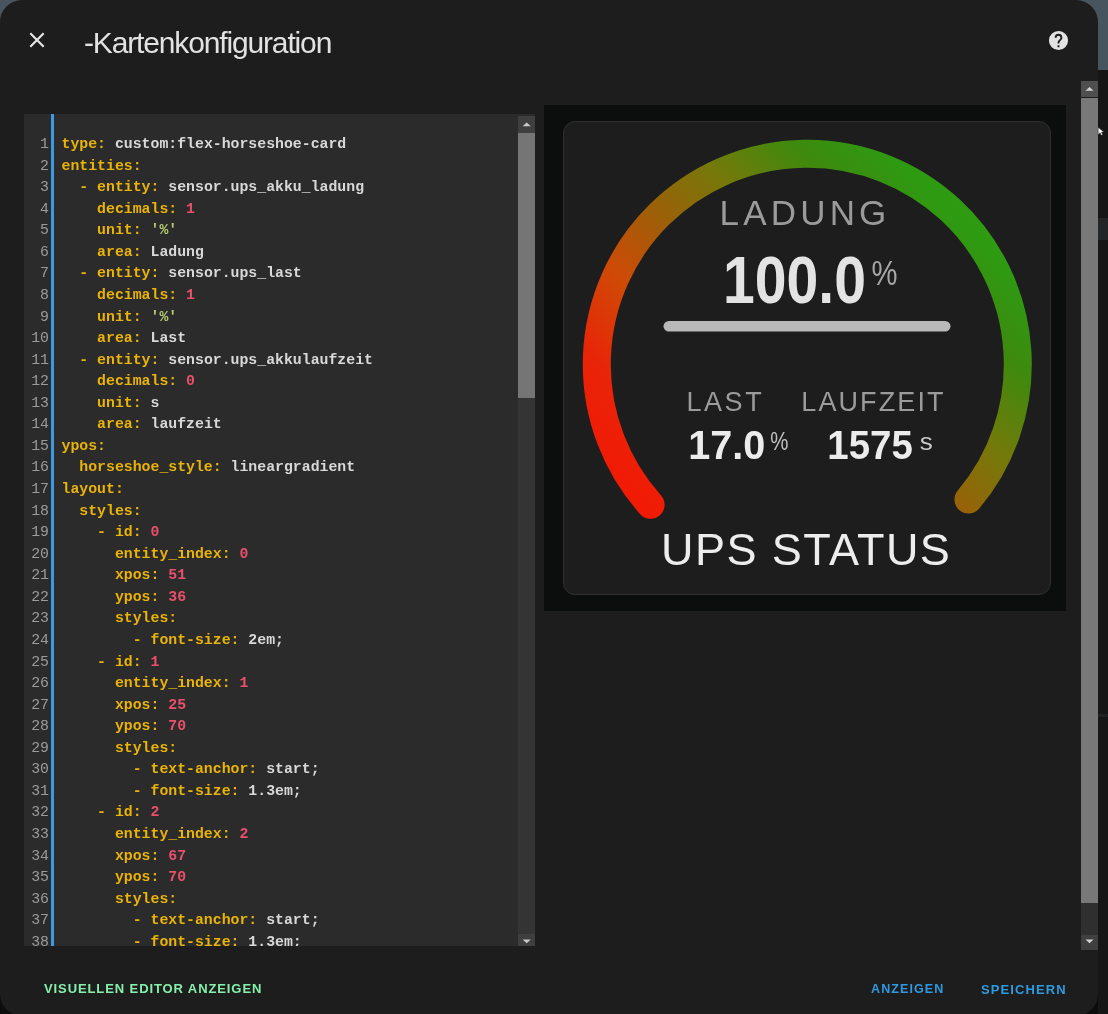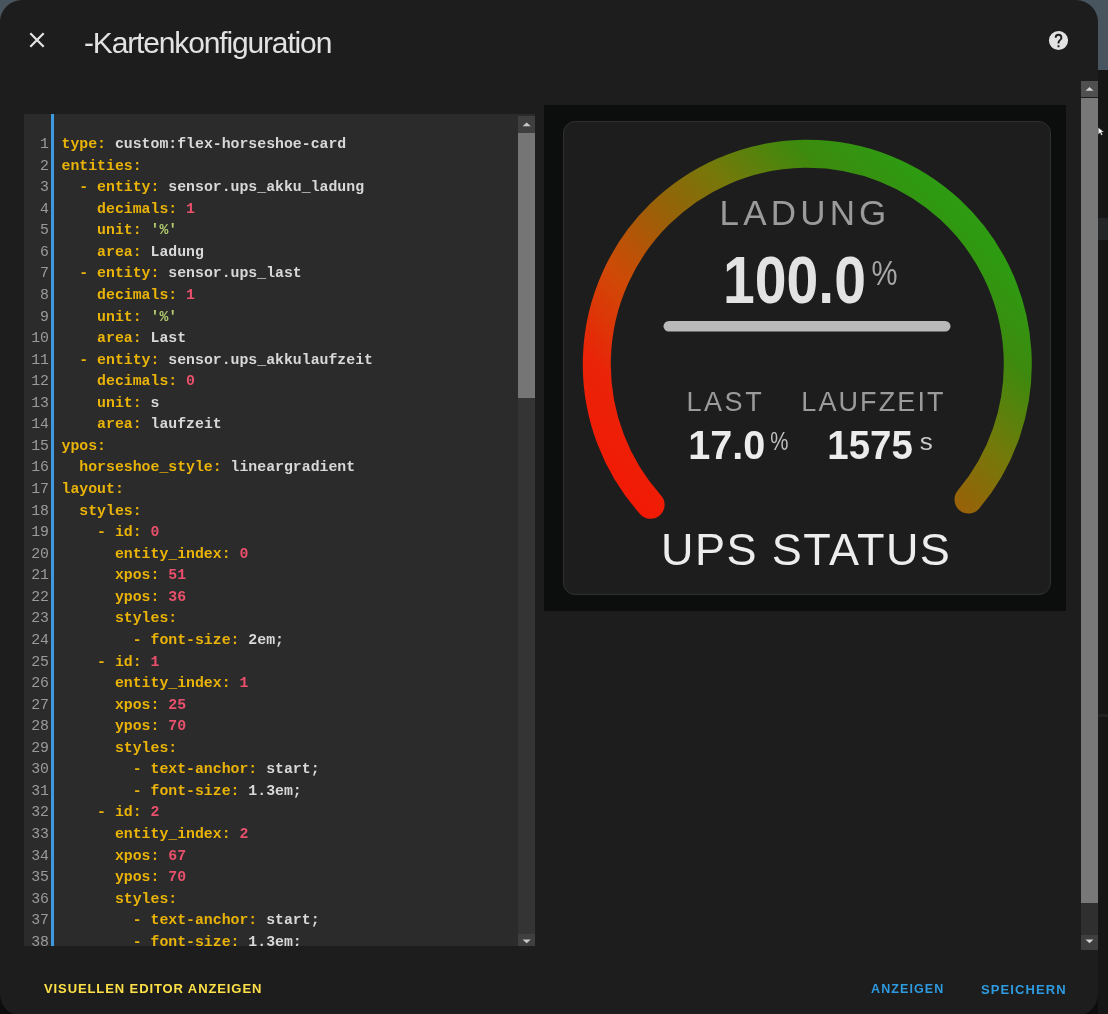--- a/index.html
+++ b/index.html
@@ -26,21 +26,21 @@
   #esb-btn-t{left:493.9px;top:1.5px;width:17.4px;height:17px;background:#3f3f3f;}
   #esb-thumb{left:493.9px;top:19.2px;width:17.4px;height:264.4px;background:#757575;}
   #esb-track{left:493.9px;top:283.6px;width:17.4px;height:536px;background:#343434;}
   #esb-btn-b{left:493.9px;top:819.6px;width:17.4px;height:12.4px;background:#3f3f3f;}
   
   #pcontainer{left:544px;top:105px;width:522px;height:506px;background:#0c0d0d;}
   #card{left:562.5px;top:120.5px;width:488.5px;height:474.5px;border-radius:12px;background:#1d1d1d;
         border:1px solid #2f2f30;box-sizing:border-box;}
   
   .btn{font-weight:bold;color:#2e9be0;}
-  #b-visual{left:44px;top:982px;font-size:13px;line-height:13px;font-weight:bold;letter-spacing:0.9px;color:#fde047;text-align:right;}
+  #b-visual{left:44px;top:982px;font-size:13px;line-height:13px;font-weight:bold;letter-spacing:0.9px;color:#86efac;text-align:right;}
   #b-abbr{left:871px;top:982.5px;font-size:12.5px;line-height:13px;letter-spacing:1.1px;}
   #b-spei{left:981px;top:982.5px;font-size:13px;line-height:13px;letter-spacing:1.1px;}
   
   #psb-btn-t{left:1081px;top:81px;width:17px;height:16px;background:#4f4f4f;}
   #psb-thumb{left:1081px;top:98px;width:17px;height:805px;background:#787878;}
   #psb-track{left:1081px;top:903px;width:17px;height:32px;background:#2f2f2f;}
   #psb-btn-b{left:1081px;top:935px;width:17px;height:15px;background:#3f3f3f;}
 </style>
 </head>
 <body>

